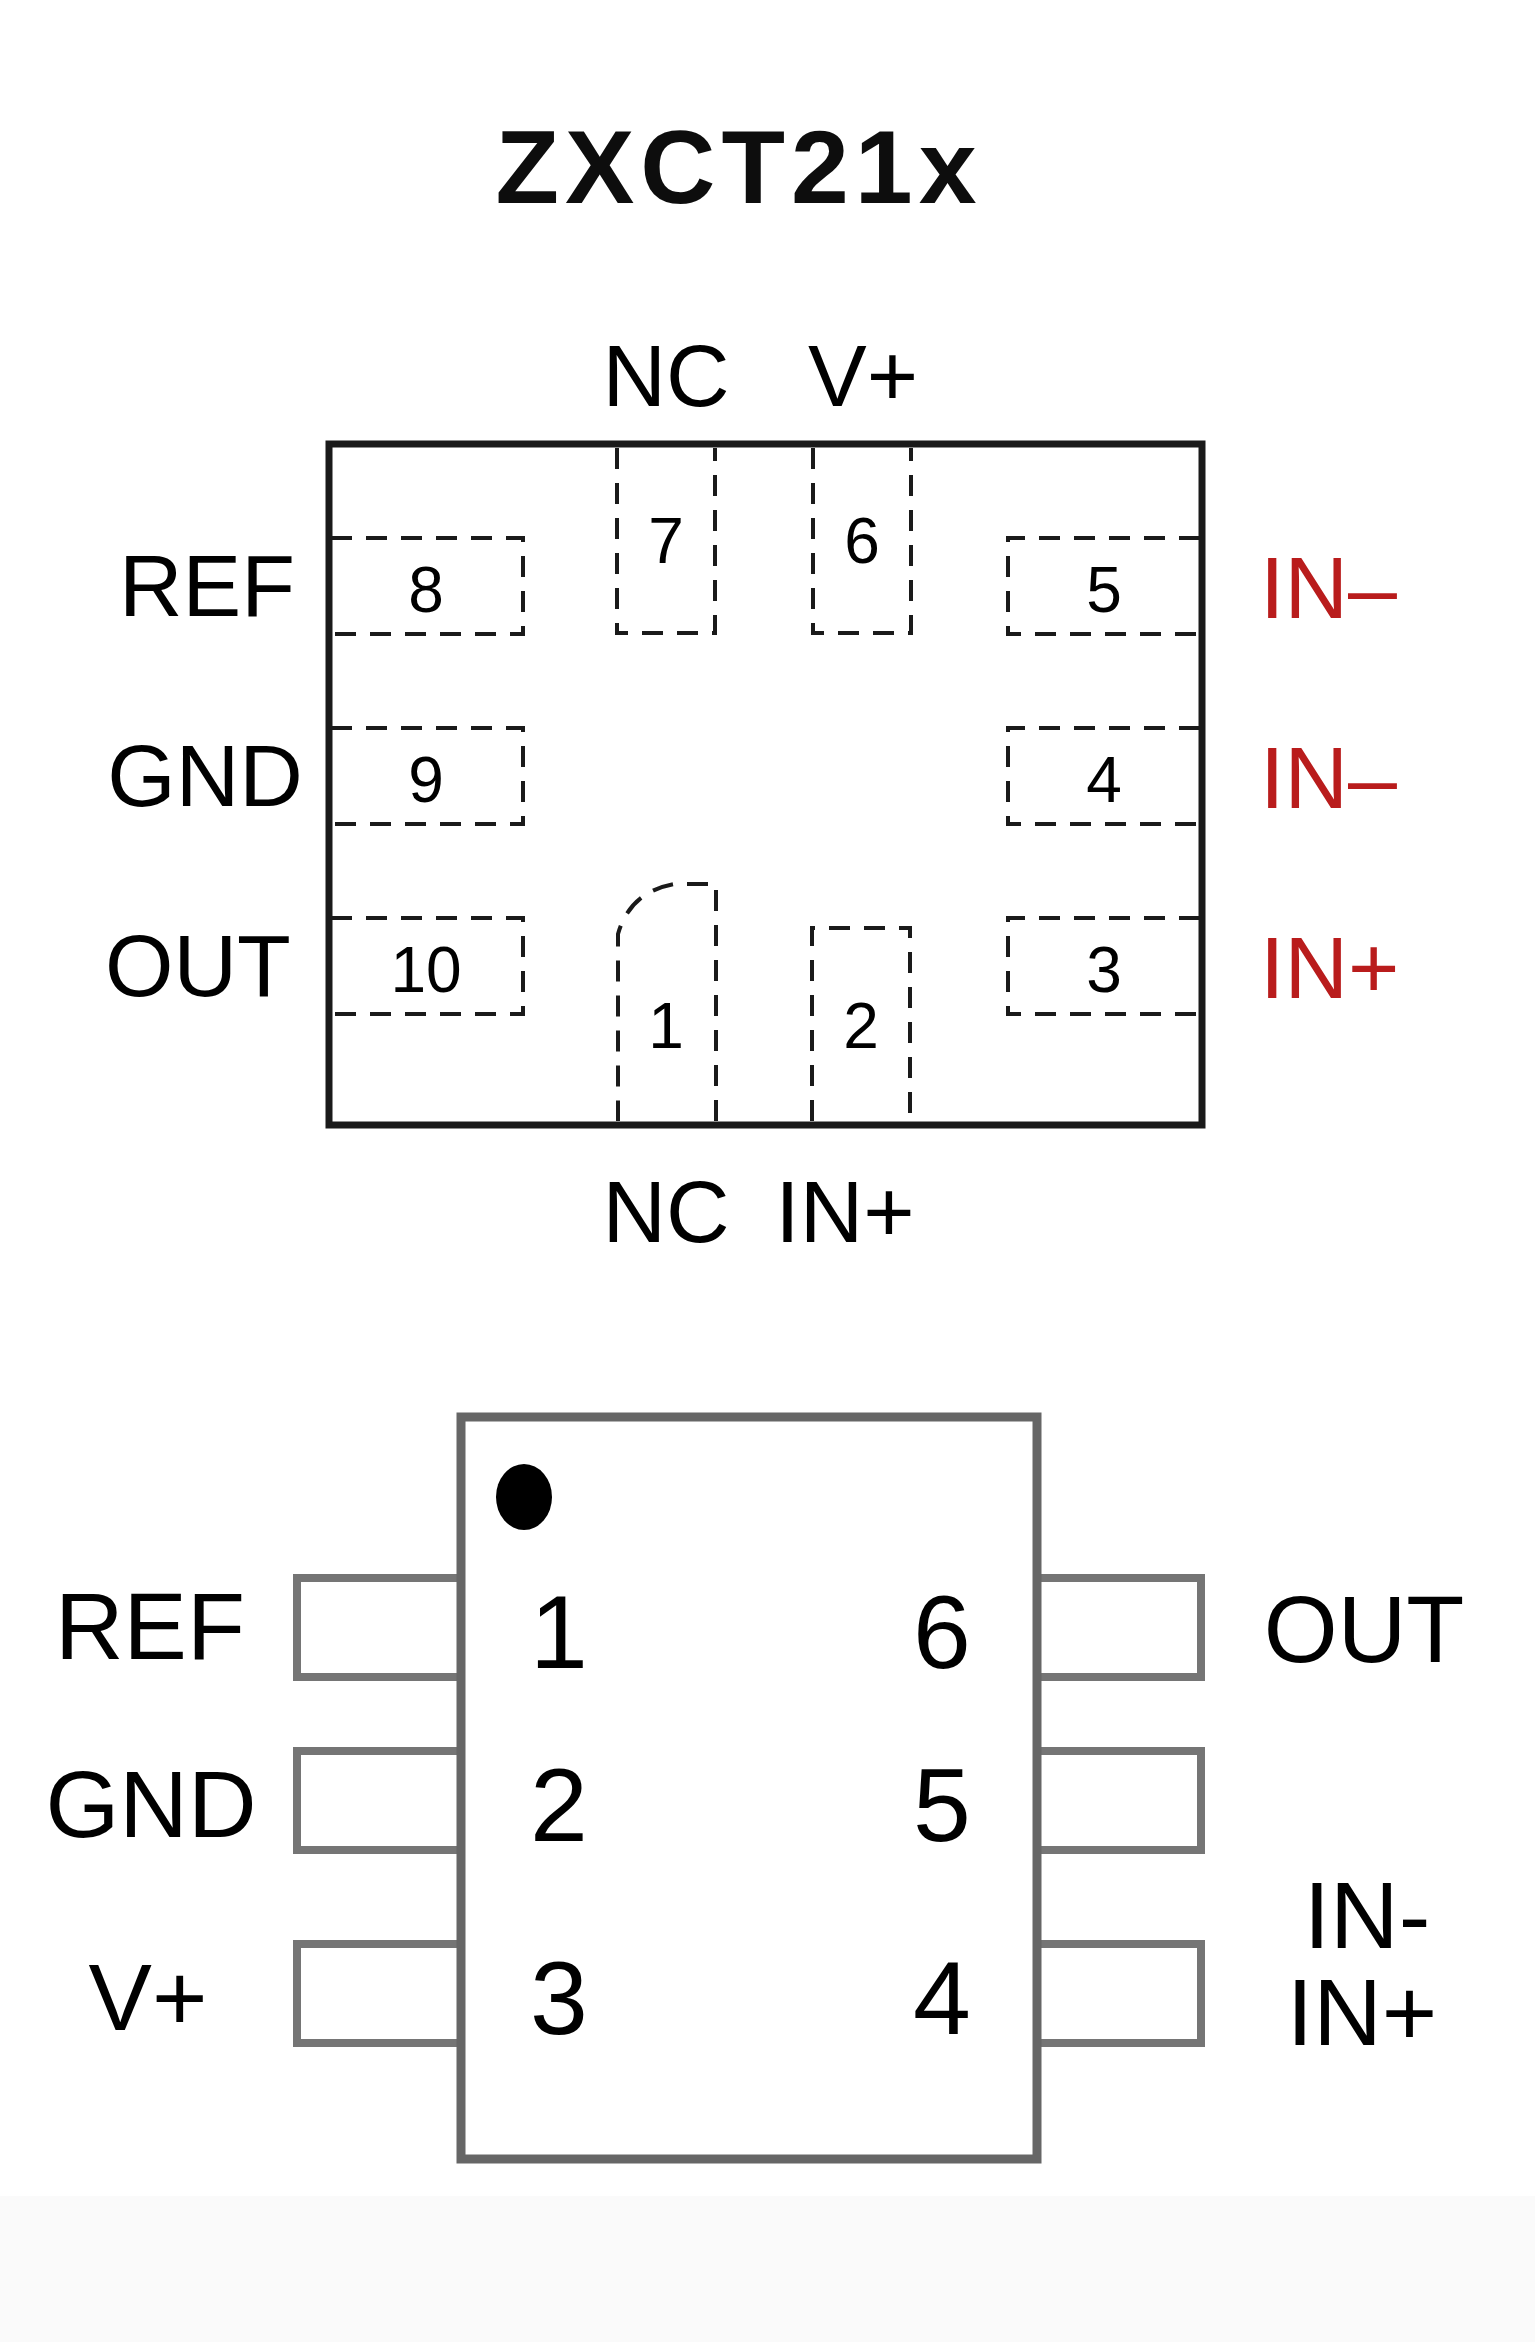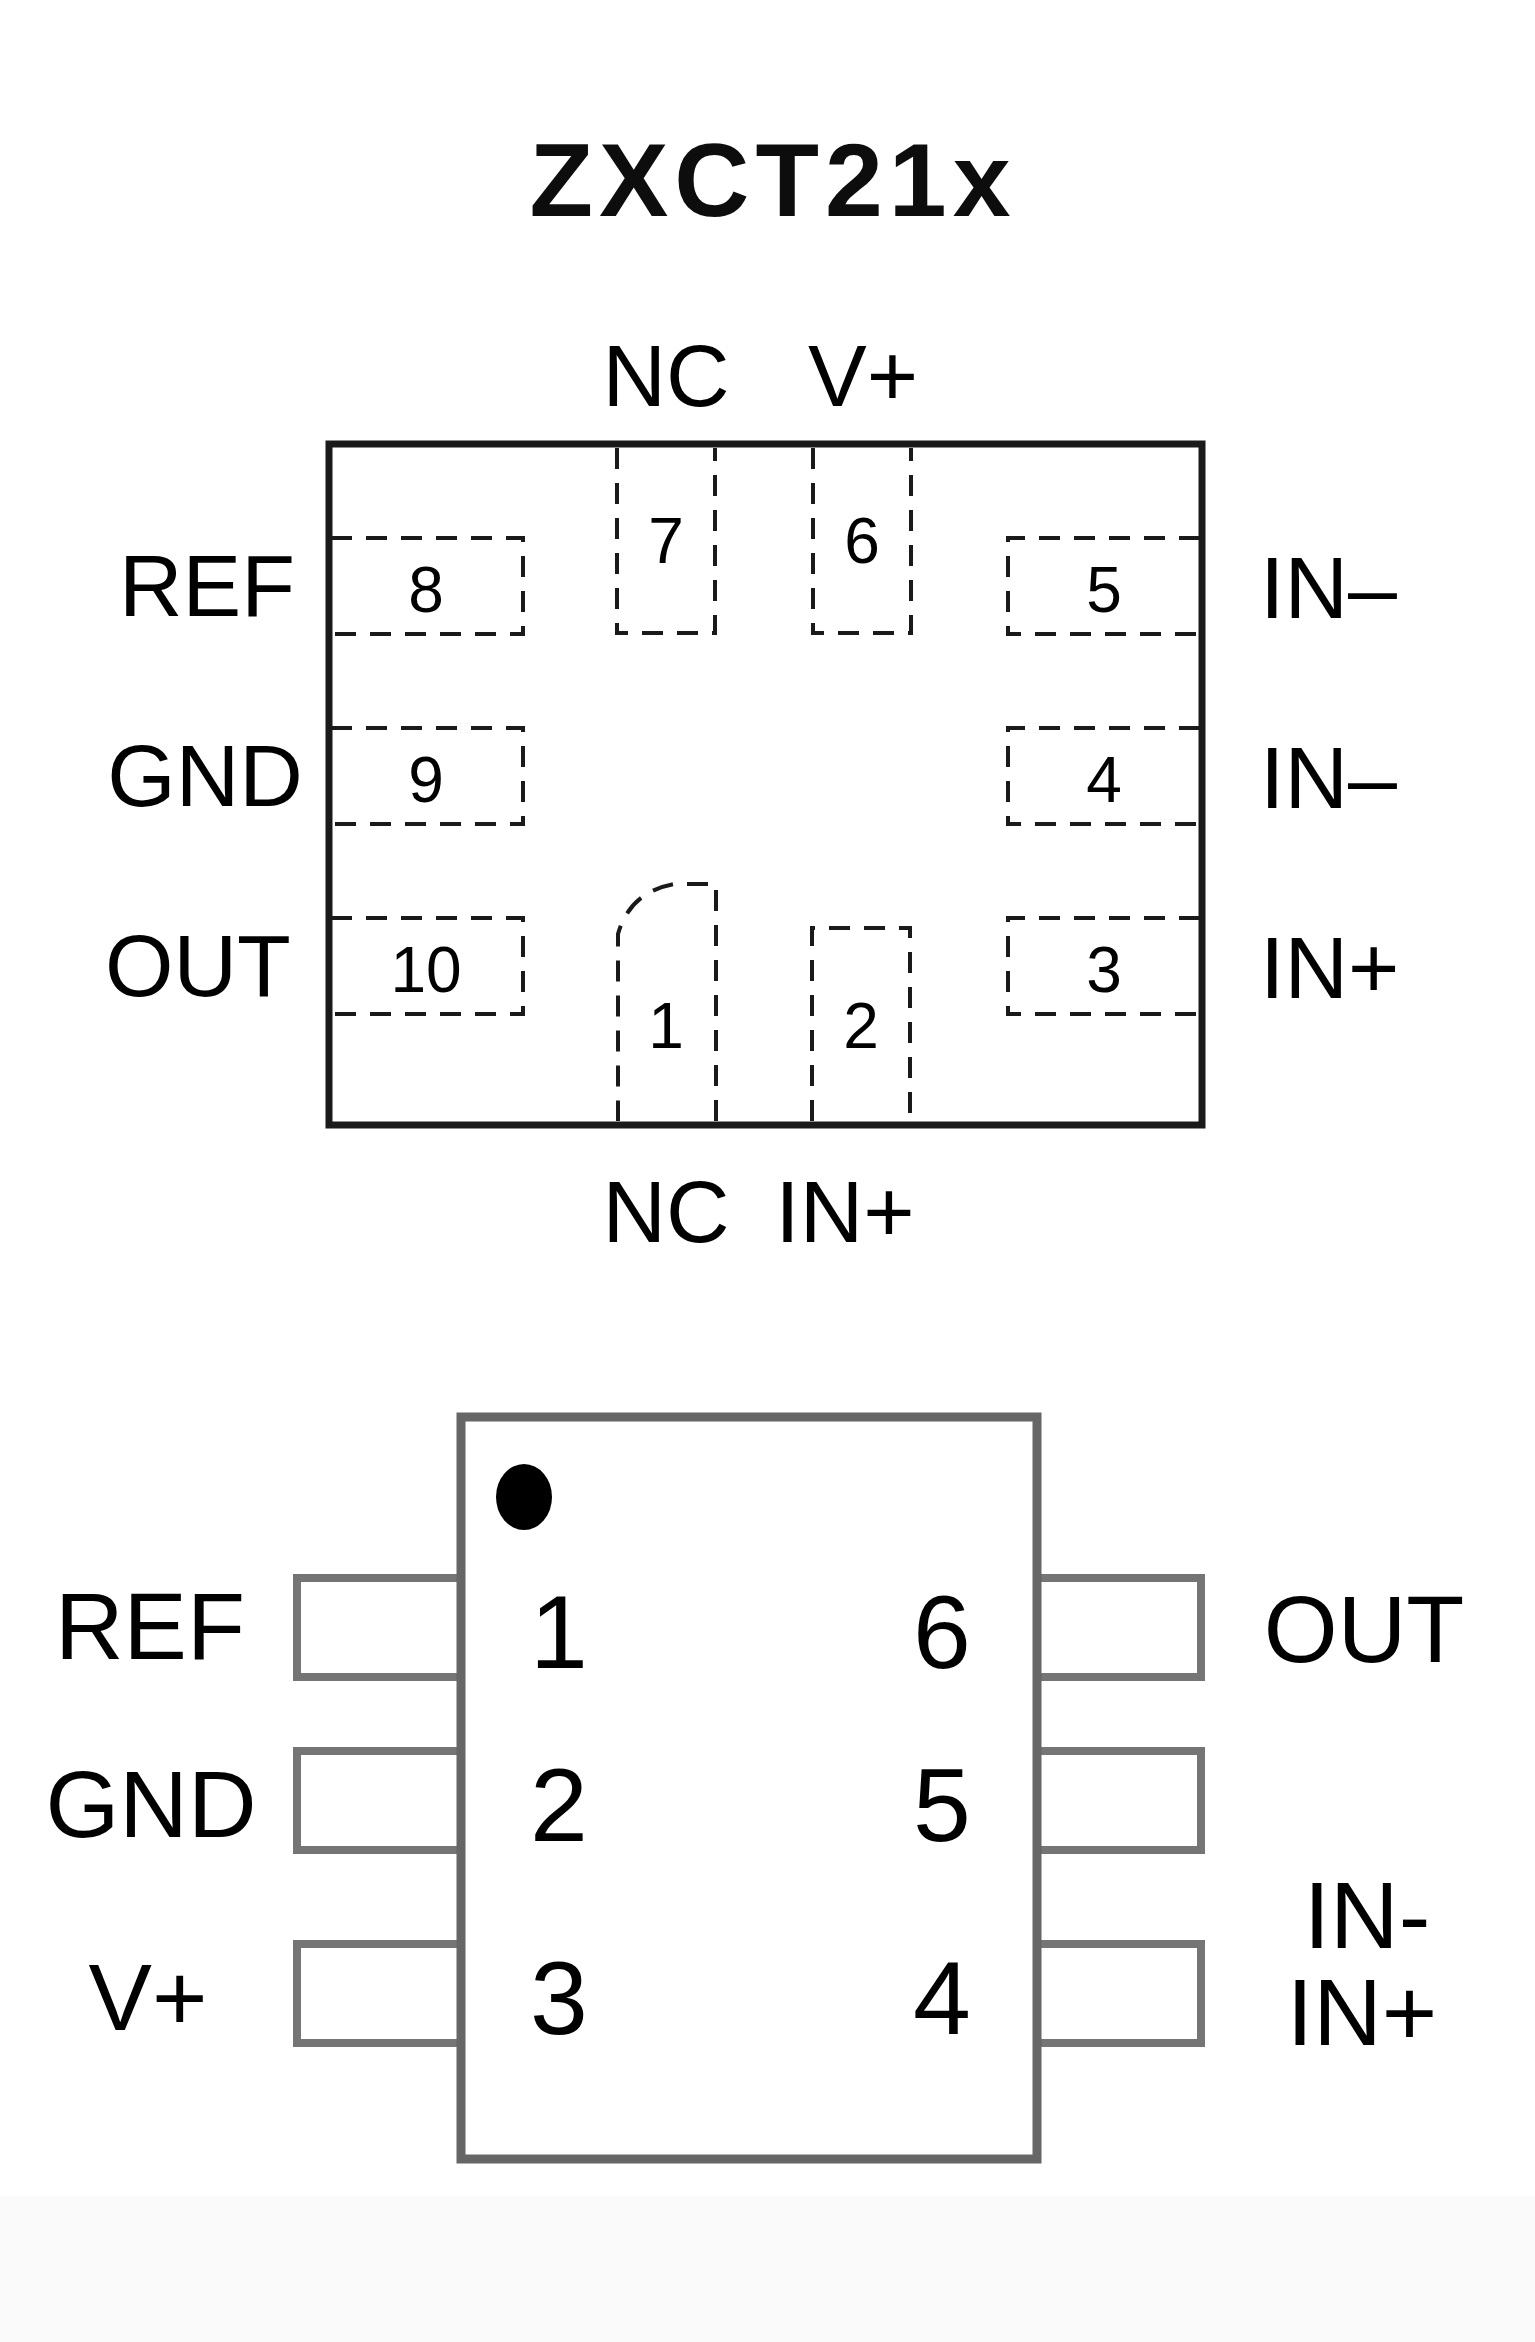--- a/index.html
+++ b/index.html
@@ -1,18 +1,18 @@
 <!DOCTYPE html>
 <html><head>
 <meta charset="utf-8">
 <style>
   html,body{margin:0;padding:0;background:#fff;}
   .page{position:relative;width:1535px;height:2342px;background:#ffffff;overflow:hidden;}
   .c{position:absolute;transform:translate(-50%,-50%);white-space:nowrap;color:#000;}
-  .lft{position:absolute;transform:translate(0,-50%);white-space:nowrap;color:#000000;}
+  .lft{position:absolute;transform:translate(0,-50%);white-space:nowrap;color:#b91c1c;}
   .f-title{font:700 104px/1 "Liberation Sans",sans-serif;letter-spacing:6px;color:#0d0d0d;}
   .f-tl{font:400 88px/1 "Liberation Sans",sans-serif;text-align:center;}
   .f-tp{font:400 64px/1 "Liberation Sans",sans-serif;}
   .f-bp{font:400 104px/1 "Liberation Sans",sans-serif;}
   .f-bl{font:400 95px/1 "Liberation Sans",sans-serif;}
   .footer-band{position:absolute;left:0;right:0;top:2196px;bottom:0;background:#fafafa;}
   svg{position:absolute;left:0;top:0;}
 </style>
 </head>
 <body>
@@ -46,21 +46,21 @@
         <rect x="297" y="1944" width="170" height="99"></rect>
         <rect x="1031" y="1578" width="170" height="99"></rect>
         <rect x="1031" y="1751" width="170" height="99"></rect>
         <rect x="1031" y="1944" width="170" height="99"></rect>
       </g>
       <rect x="461" y="1417" width="576" height="742" fill="#ffffff" stroke="#666666" stroke-width="9"></rect>
       <ellipse cx="524" cy="1497" rx="28" ry="33" fill="#000000"></ellipse>
     </g>
   </svg>
 
-  <div class="c f-title" style="left:773px;top:167px;margin-top:13px;">ZXCT21x</div>
+  <div class="c f-title" style="left:739px;top:167px;">ZXCT21x</div>
 
   <div class="c f-tl" style="left:207px;top:586px;">REF</div>
   <div class="c f-tl" style="left:205px;top:776px;">GND</div>
   <div class="c f-tl" style="left:198px;top:966px;">OUT</div>
 
   <div class="lft f-tl" style="left:1260px;top:588px;">IN–</div>
   <div class="lft f-tl" style="left:1260px;top:778px;">IN–</div>
   <div class="lft f-tl" style="left:1260px;top:968px;">IN+</div>
 
   <div class="c f-tl" style="left:666px;top:376px;">NC</div>

